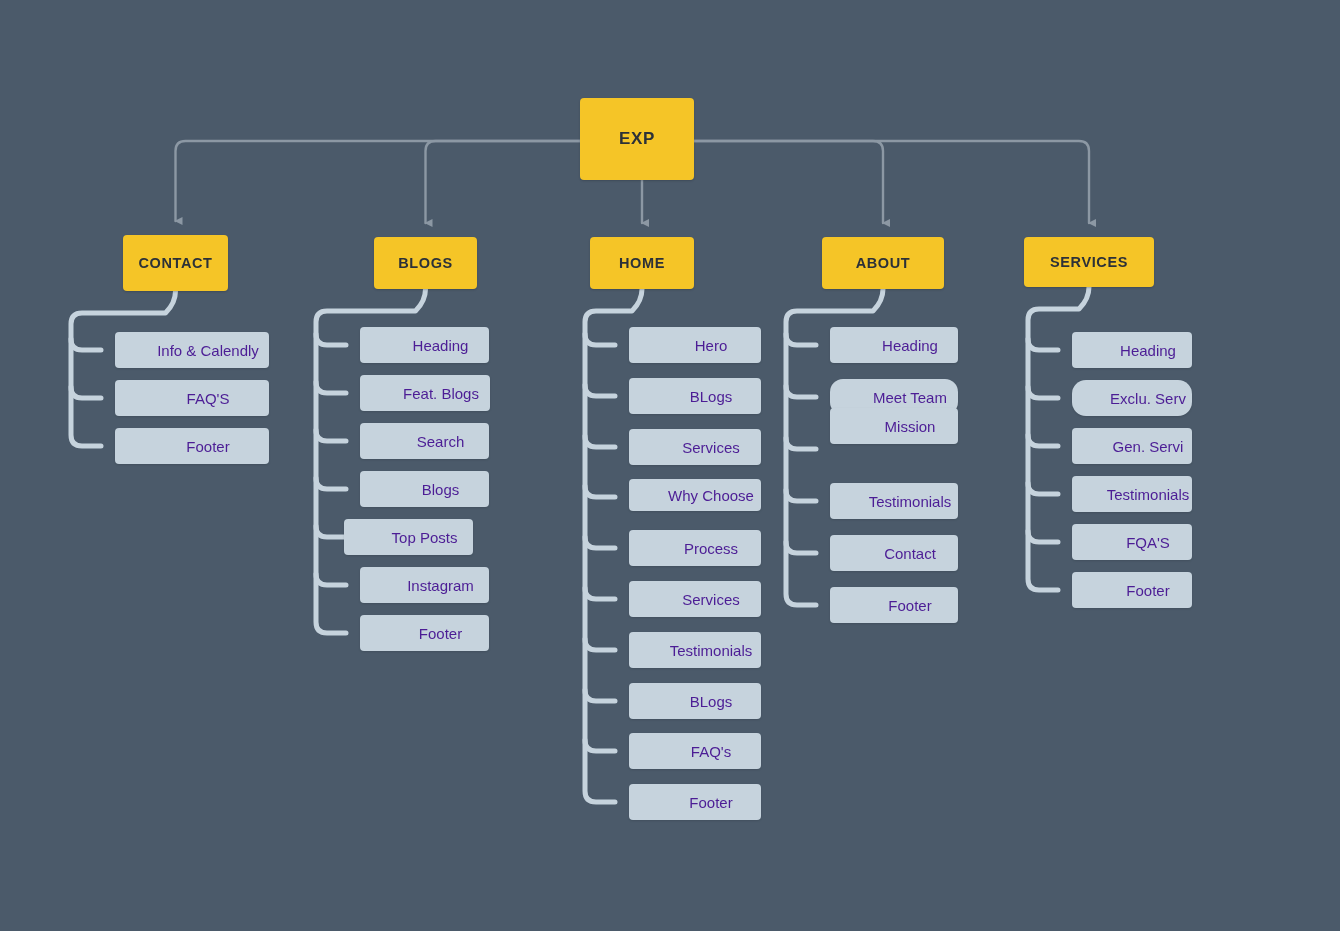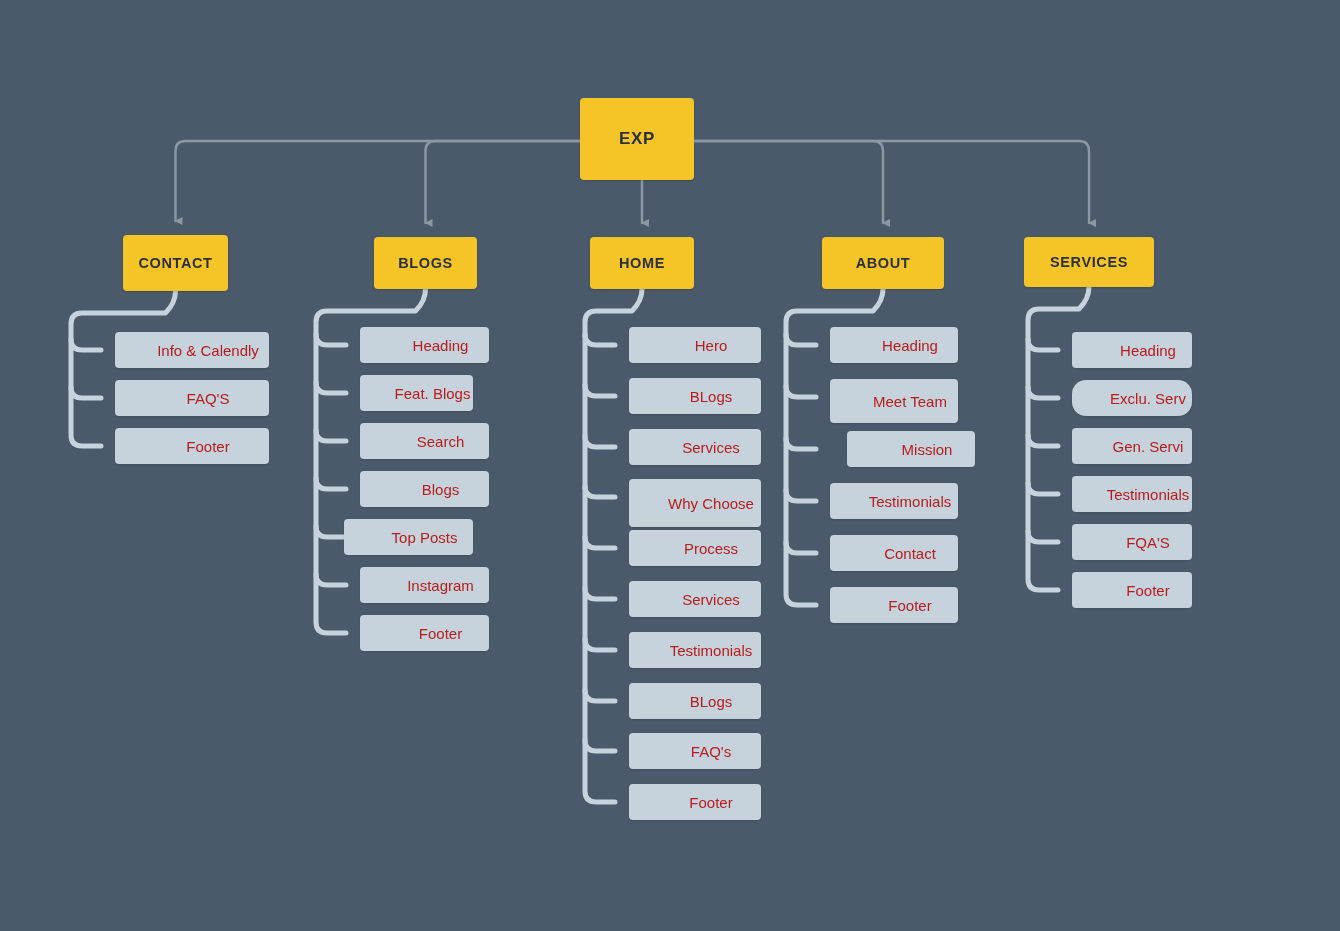--- a/index.html
+++ b/index.html
@@ -50,21 +50,21 @@
   .root-node {
     font-size: 17px;
   }
 
   .section-node {
     font-size: 14.5px;
   }
 
   .leaf-node {
     background: #c6d3dd;
-    color: #b91c1c;
+    color: #4c1d95;
     font-size: 15px;
     border-radius: 4px;
     box-shadow: 0 1px 2px rgba(25,32,40,0.18);
     padding-left: 32px;
   }
 </style>
 </head>
 <body>
 
 <div id="sitemap">
@@ -133,21 +133,21 @@
       </div>
       <div class="node leaf-node" style="left: 115px; top: 428px; width: 154px; height: 36px;">
         <span>Footer</span>
       </div>
       <div class="node section-node" style="left: 374px; top: 237px; width: 103px; height: 52px;">
         <span>BLOGS</span>
       </div>
       <div class="node leaf-node" style="left: 360px; top: 327px; width: 129px; height: 36px;">
         <span>Heading</span>
       </div>
-      <div class="node leaf-node" style="left: 360px; top: 375px; width: 113px; height: 36px;">
+      <div class="node leaf-node" style="left: 360px; top: 375px; width: 130px; height: 36px;">
         <span>Feat. Blogs</span>
       </div>
       <div class="node leaf-node" style="left: 360px; top: 423px; width: 129px; height: 36px;">
         <span>Search</span>
       </div>
       <div class="node leaf-node" style="left: 360px; top: 471px; width: 129px; height: 36px;">
         <span>Blogs</span>
       </div>
       <div class="node leaf-node" style="left: 344px; top: 519px; width: 129px; height: 36px;">
         <span>Top Posts</span>
@@ -163,21 +163,21 @@
       </div>
       <div class="node leaf-node" style="left: 629px; top: 327px; width: 132px; height: 36px;">
         <span>Hero</span>
       </div>
       <div class="node leaf-node" style="left: 629px; top: 378px; width: 132px; height: 36px;">
         <span>BLogs</span>
       </div>
       <div class="node leaf-node" style="left: 629px; top: 429px; width: 132px; height: 36px;">
         <span>Services</span>
       </div>
-      <div class="node leaf-node" style="left: 629px; top: 479px; width: 132px; height: 48px;">
+      <div class="node leaf-node" style="left: 629px; top: 479px; width: 132px; height: 32px;">
         <span>Why Choose</span>
       </div>
       <div class="node leaf-node" style="left: 629px; top: 530px; width: 132px; height: 36px;">
         <span>Process</span>
       </div>
       <div class="node leaf-node" style="left: 629px; top: 581px; width: 132px; height: 36px;">
         <span>Services</span>
       </div>
       <div class="node leaf-node" style="left: 629px; top: 632px; width: 132px; height: 36px;">
         <span>Testimonials</span>
@@ -190,24 +190,24 @@
       </div>
       <div class="node leaf-node" style="left: 629px; top: 784px; width: 132px; height: 36px;">
         <span>Footer</span>
       </div>
       <div class="node section-node" style="left: 822px; top: 237px; width: 122px; height: 52px;">
         <span>ABOUT</span>
       </div>
       <div class="node leaf-node" style="left: 830px; top: 327px; width: 128px; height: 36px;">
         <span>Heading</span>
       </div>
-      <div class="node leaf-node" style="left: 830px; top: 379px; width: 128px; height: 44px;">
+      <div class="node leaf-node" style="left: 830px; top: 379px; width: 128px; height: 36px; border-radius: 13px;">
         <span>Meet Team</span>
       </div>
-      <div class="node leaf-node" style="left: 830px; top: 431px; width: 128px; height: 36px; margin-left: 17px;">
+      <div class="node leaf-node" style="left: 830px; top: 408px; width: 128px; height: 36px;">
         <span>Mission</span>
       </div>
       <div class="node leaf-node" style="left: 830px; top: 483px; width: 128px; height: 36px;">
         <span>Testimonials</span>
       </div>
       <div class="node leaf-node" style="left: 830px; top: 535px; width: 128px; height: 36px;">
         <span>Contact</span>
       </div>
       <div class="node leaf-node" style="left: 830px; top: 587px; width: 128px; height: 36px;">
         <span>Footer</span>

